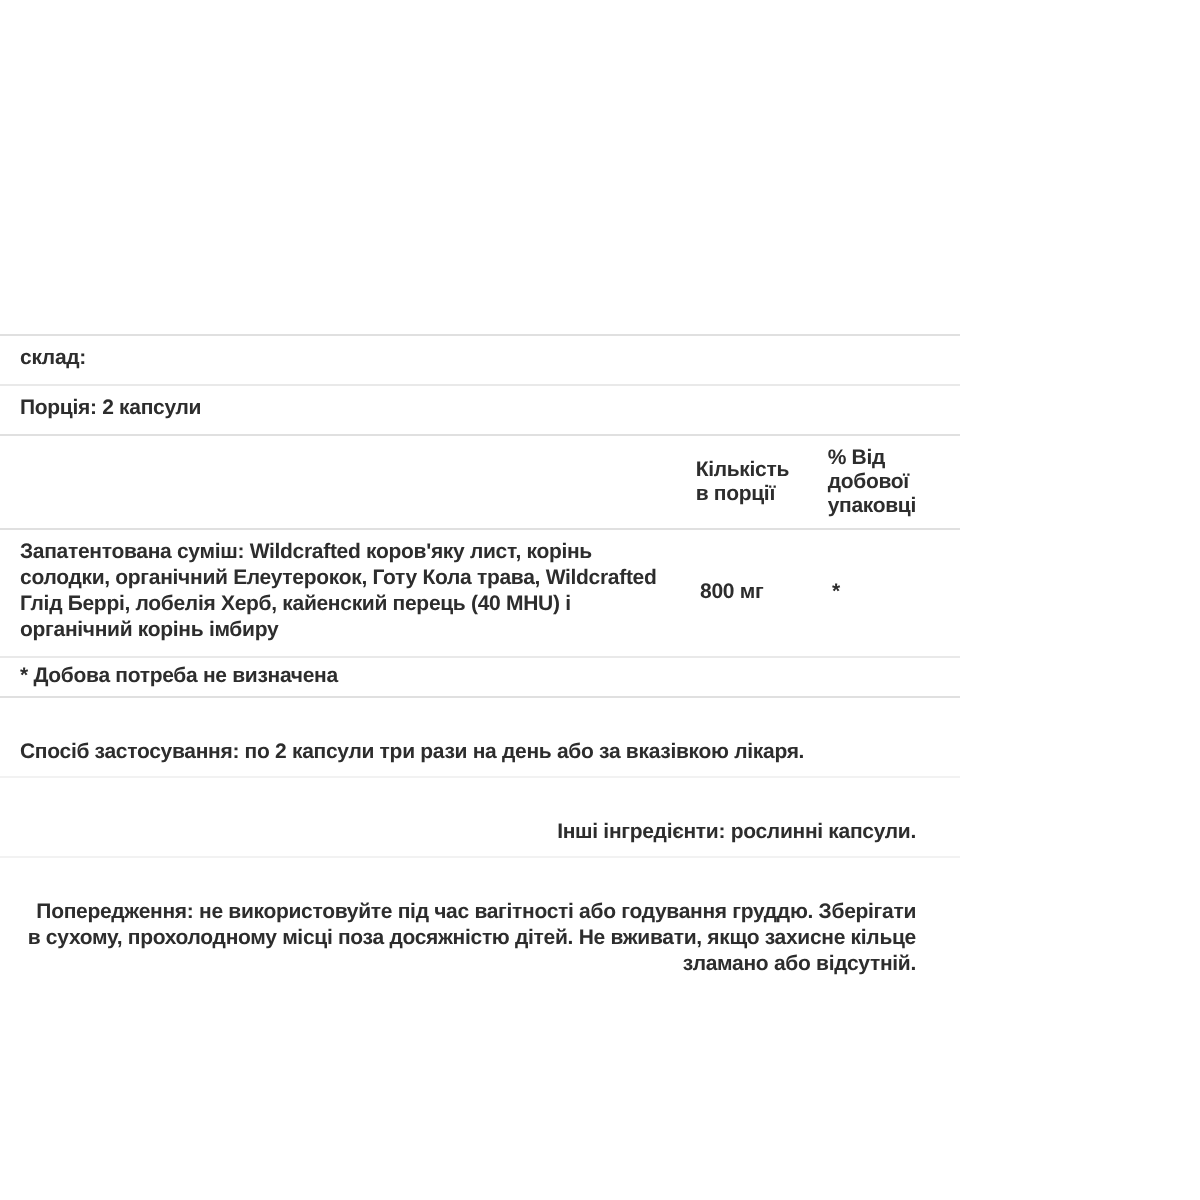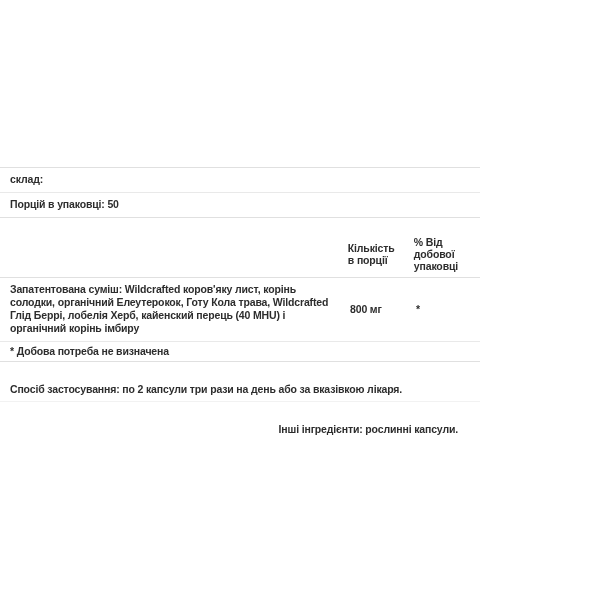--- a/index.html
+++ b/index.html
@@ -16,37 +16,37 @@
   .page { width: 480px; height: 600px; overflow: hidden; background: var(--background, #fff); }
   .top-spacer { height: 167px; }
   .row { padding: 5px 22px 6px 10px; border-top: 1px solid var(--divider, #e0e0e0); }
   .b-strong { border-top-color: var(--divider, #e0e0e0); }
   .b-mid { border-top-color: var(--divider-mid, #e9e9e9); }
   .b-faint { border-top-color: var(--divider-faint, #f2f2f2); text-align: right; }
   .row.cols { display: flex; align-items: center; }
   .cell.main { flex: 1 1 auto; padding-right: 12px; }
   .cell.amount { flex: 0 0 52px; }
   .cell.dv { flex: 0 0 42px; margin-left: 14px; }
-  .row.header { padding-top: 18px; padding-bottom: 5px; line-height: 12px; }
+  .row.header { padding-top: 5px; padding-bottom: 5px; line-height: 12px; }
   .row.footnote { padding-top: 3px; padding-bottom: 3px; }
   .row.section { padding-top: 21px; padding-bottom: 5px; }
   .row.warning { padding-bottom: 7px; }
 </style>
 </head>
 <body>
 
 <div class="page">
   <div class="top-spacer"></div>
 
   <section class="facts">
     <div class="row simple b-strong">
       <span class="label">склад:</span>
     </div>
     <div class="row simple b-mid">
-      <span class="label">Порцій в упаковці: 50</span>
+      <span class="label">Порція: 2 капсули</span>
     </div>
     <div class="row cols header b-strong">
       <div class="cell main"></div>
       <div class="cell amount">Кількість в порції</div>
       <div class="cell dv">% Від добової упаковці</div>
     </div>
     <div class="row cols ingredient b-strong">
       <div class="cell main">Запатентована суміш: Wildcrafted коров'яку лист, корінь солодки, органічний Елеутерокок, Готу Кола трава, Wildcrafted Глід Беррі, лобелія Херб, кайенский перець (40 MHU) і органічний корінь імбиру</div>
       <div class="cell amount">800 мг</div>
       <div class="cell dv">*</div>
@@ -56,14 +56,17 @@
     </div>
   </section>
 
   <section class="info">
     <div class="row section b-strong">
       <span class="label">Спосіб застосування: по 2 капсули три рази на день або за вказівкою лікаря.</span>
     </div>
     <div class="row section b-faint">
       <span class="label">Інші інгредієнти: рослинні капсули.</span>
     </div>
+    <div class="row section warning b-faint">
+      <span class="label">Попередження: не використовуйте під час вагітності або годування груддю. Зберігати в сухому, прохолодному місці поза досяжністю дітей. Не вживати, якщо захисне кільце зламано або відсутній.</span>
+    </div>
   </section>
 </div>
 
 </body></html>

